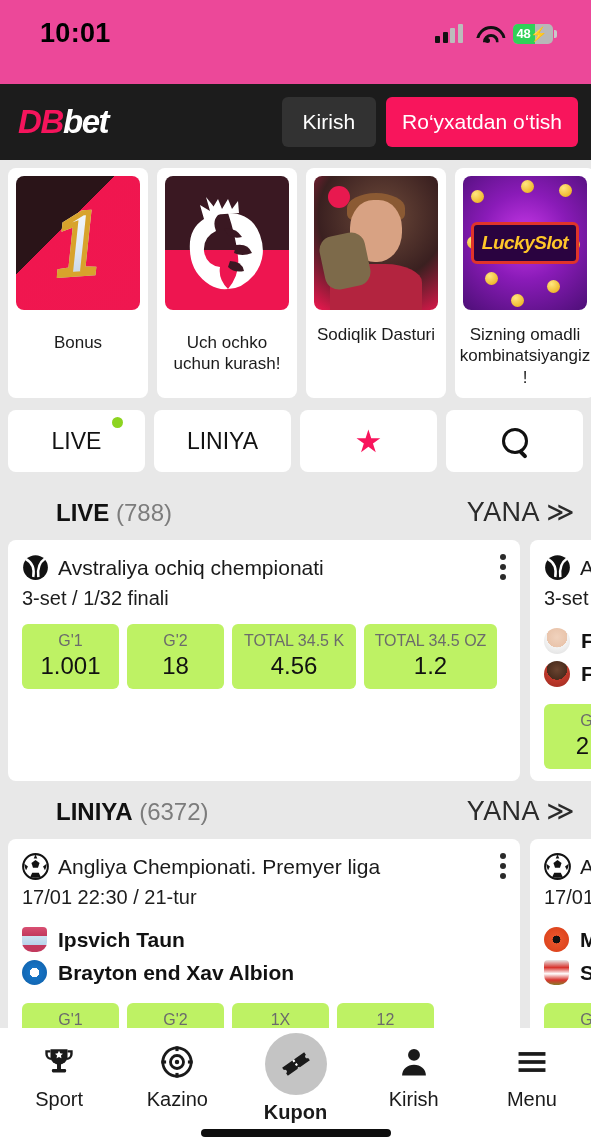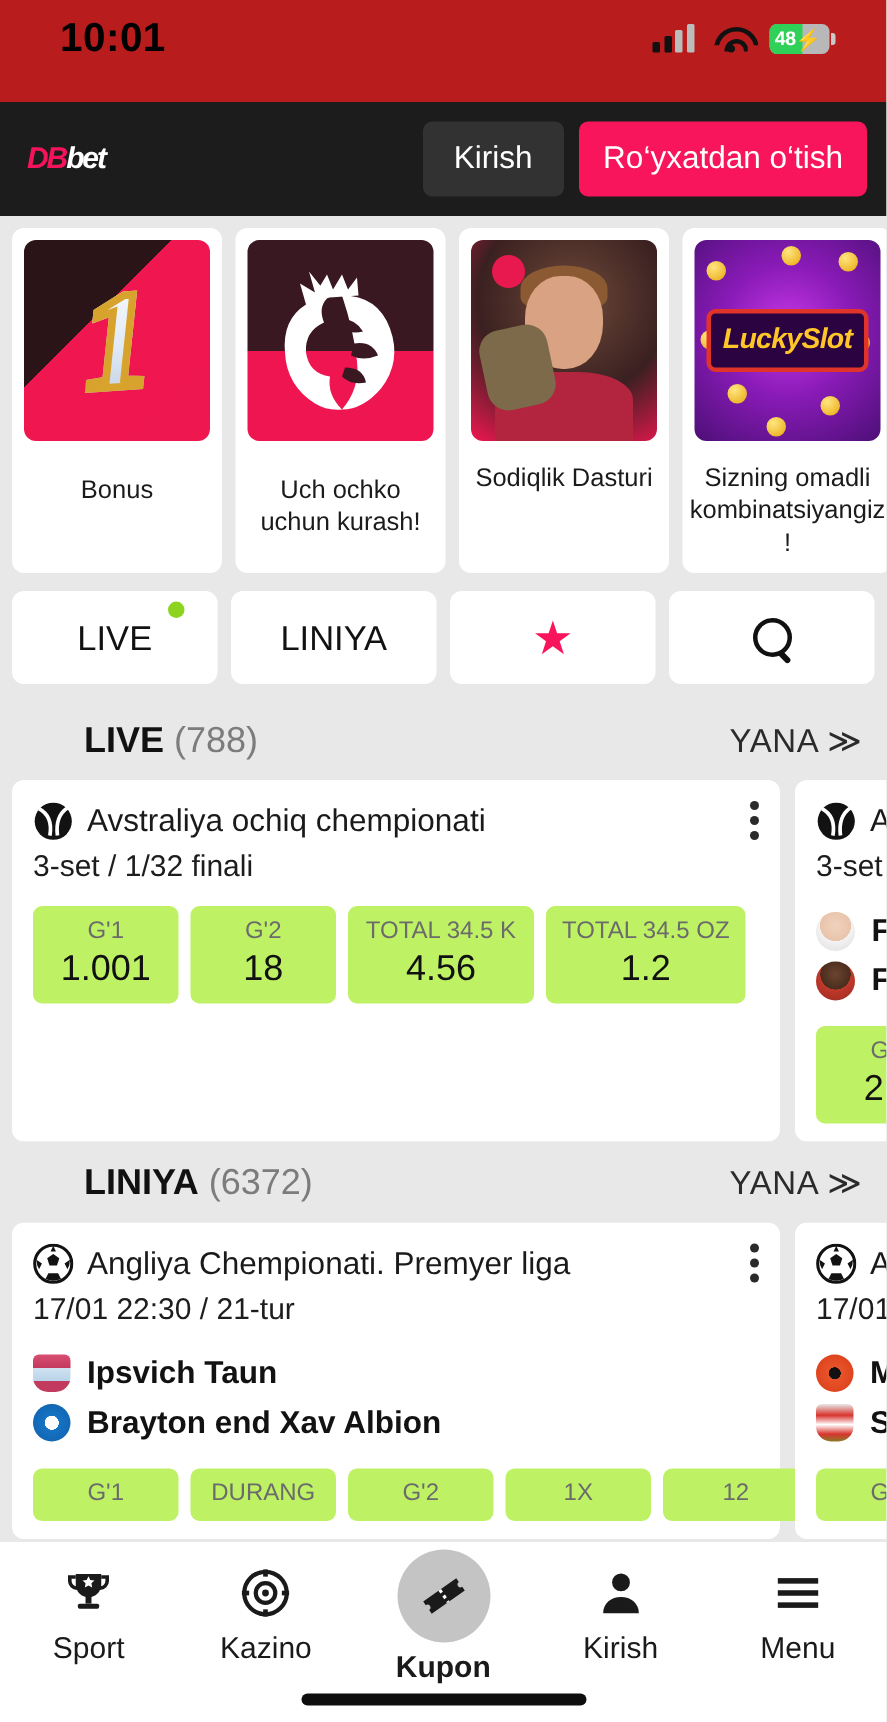--- a/index.html
+++ b/index.html
@@ -6,21 +6,21 @@
   html, body {
     width: 591px; height: 1148px;
     font-family: "Liberation Sans", sans-serif;
     background: #e8e8e8;
     overflow: hidden;
   }
   .phone { position: relative; width: 591px; height: 1148px; background: #e8e8e8; }
 
   
   .statusbar {
-    height: 68px; background: #b91c1c;
+    height: 84px; background: #ec4899;
     display: flex; align-items: center; justify-content: space-between;
     padding: 0 34px 17px 40px;
   }
   .status-time { font-size: 27px; font-weight: 600; color: #000; letter-spacing: .3px; }
   .status-right { display: flex; align-items: center; gap: 13px; }
   .sig { display: flex; align-items: flex-end; gap: 2.5px; height: 18px; }
   .sig i { width: 5px; background: #111; border-radius: 1px; display: block; }
   .sig i:nth-child(1) { height: 7px; }
   .sig i:nth-child(2) { height: 11px; }
   .sig i:nth-child(3) { height: 15px; background: #bcbcbc; }
@@ -42,21 +42,21 @@
   .batt-txt { position:absolute; inset:0; display:flex; align-items:center; justify-content:flex-start;
     padding-left:4px; font-size:13px; font-weight:700; color:#fff; letter-spacing:-.2px; }
   .batt-bolt { position:absolute; right:5px; top:2px; font-size:14px; color:#fff; line-height:16px; font-weight:700; }
   .batt-cap { width:3px; height:8px; background:#c9c9c9; border-radius:0 2px 2px 0; margin-left:1.5px; }
 
   
   .appbar {
     height: 76px; background: #1c1c1c;
     display: flex; align-items: center; padding: 0 13px 0 18px; gap: 10px;
   }
-  .logo { font-size: 20px; font-weight: 800; font-style: italic; letter-spacing: -1.4px; flex: 1; }
+  .logo { font-size: 33px; font-weight: 800; font-style: italic; letter-spacing: -1.4px; flex: 1; }
   .logo .db { color: #f5145c; }
   .logo .bet { color: #fff; }
   .btn-login {
     background: #323232; color: #fff; border: none; border-radius: 6px;
     font-size: 21px; padding: 13px 21px; font-family: inherit; cursor: pointer;
   }
   .btn-signup {
     background: #f8155c; color: #fff; border: none; border-radius: 6px;
     font-size: 21px; padding: 13px 16px; font-family: inherit; cursor: pointer; white-space: nowrap;
   }
@@ -127,21 +127,21 @@
 
   
   .sec-head {
     display: flex; align-items: baseline; justify-content: space-between;
     padding: 14px 16px 12px 16px;
     margin-left: 40px;
   }
   .sec-title { font-size: 24px; color: #111; }
   .sec-title b { font-weight: 700; }
   .sec-title span { color: #7c7c7c; font-weight: 400; }
-  .sec-more { font-size: 22px; color: #2b2b2b; letter-spacing: .4px; cursor: pointer; }
+  .sec-more { font-size: 27px; color: #2b2b2b; letter-spacing: .4px; cursor: pointer; }
 
   
   .cardrow { display: flex; gap: 10px; padding: 0 8px; overflow: hidden; }
   .card { background: #fff; border-radius: 8px; padding: 14px 14px 12px 14px; flex: 0 0 auto; }
   .card.main { width: 512px; }
   .card.peek { width: 150px; }
   .card-top { display: flex; align-items: flex-start; }
   .card-league { display: flex; align-items: center; gap: 9px; flex: 1; min-width: 0; }
   .league-name { font-size: 21px; color: #1a1a1a; white-space: nowrap; }
   .kebab { width: 6px; height: 26px; display:flex; flex-direction:column; justify-content:space-between; flex:0 0 6px; cursor:pointer; }
@@ -398,23 +398,20 @@
         <div class="team-line">
           <span class="badge" style="border-radius:50%;background:radial-gradient(circle at 50% 50%,#ffffff 0%,#ffffff 26%,#1673c4 27%,#0f5fa8 100%);"></span>
           <span class="team-name">Brayton end Xav Albion</span>
         </div>
       </div>
       <div class="odds">
         <div class="odd" style="flex:0 0 97px;">
           <span class="odd-label">G'1</span>
         </div>
         <div class="odd" style="flex:0 0 97px;">
-          <span class="odd-label">DURANG</span>
-        </div>
-        <div class="odd" style="flex:0 0 97px;">
           <span class="odd-label">G'2</span>
         </div>
         <div class="odd" style="flex:0 0 97px;">
           <span class="odd-label">1X</span>
         </div>
         <div class="odd" style="flex:0 0 97px;">
           <span class="odd-label">12</span>
         </div>
       </div>
     </div>

